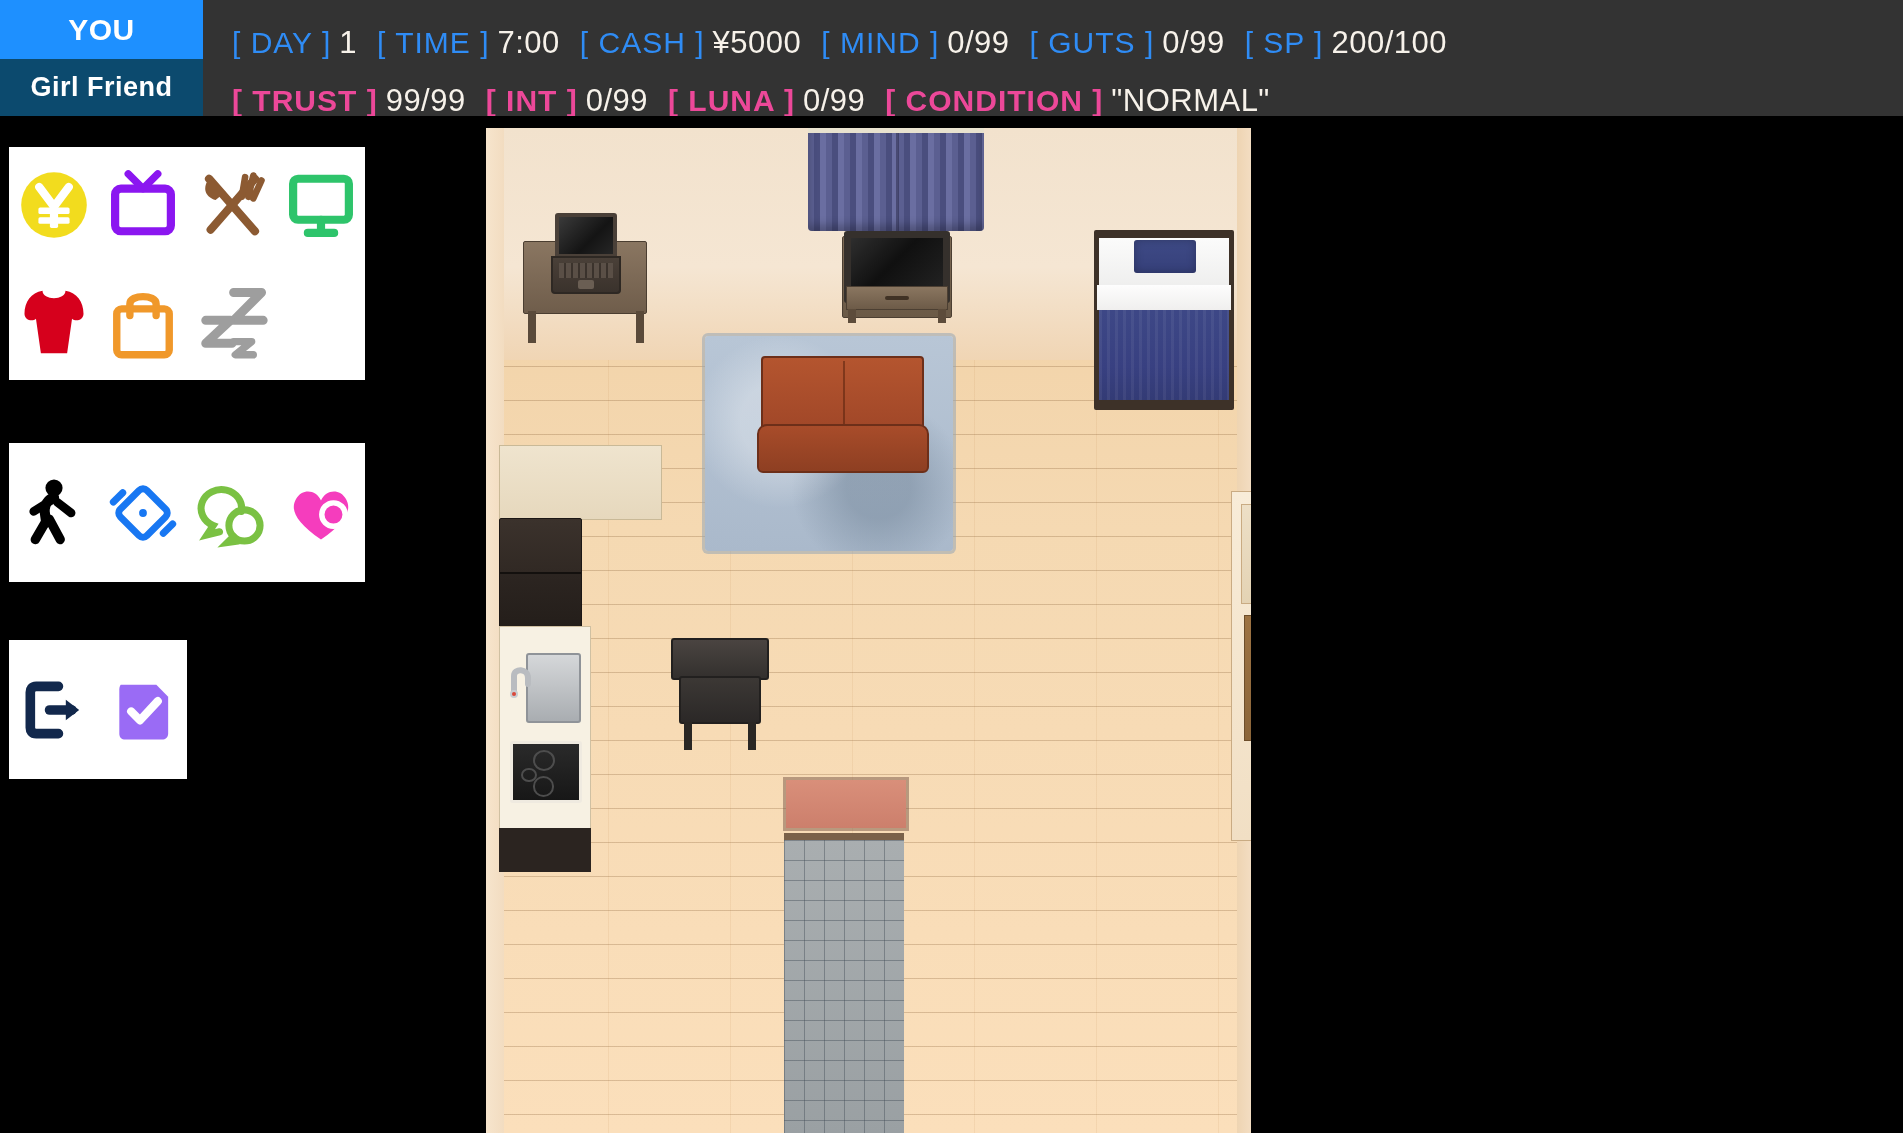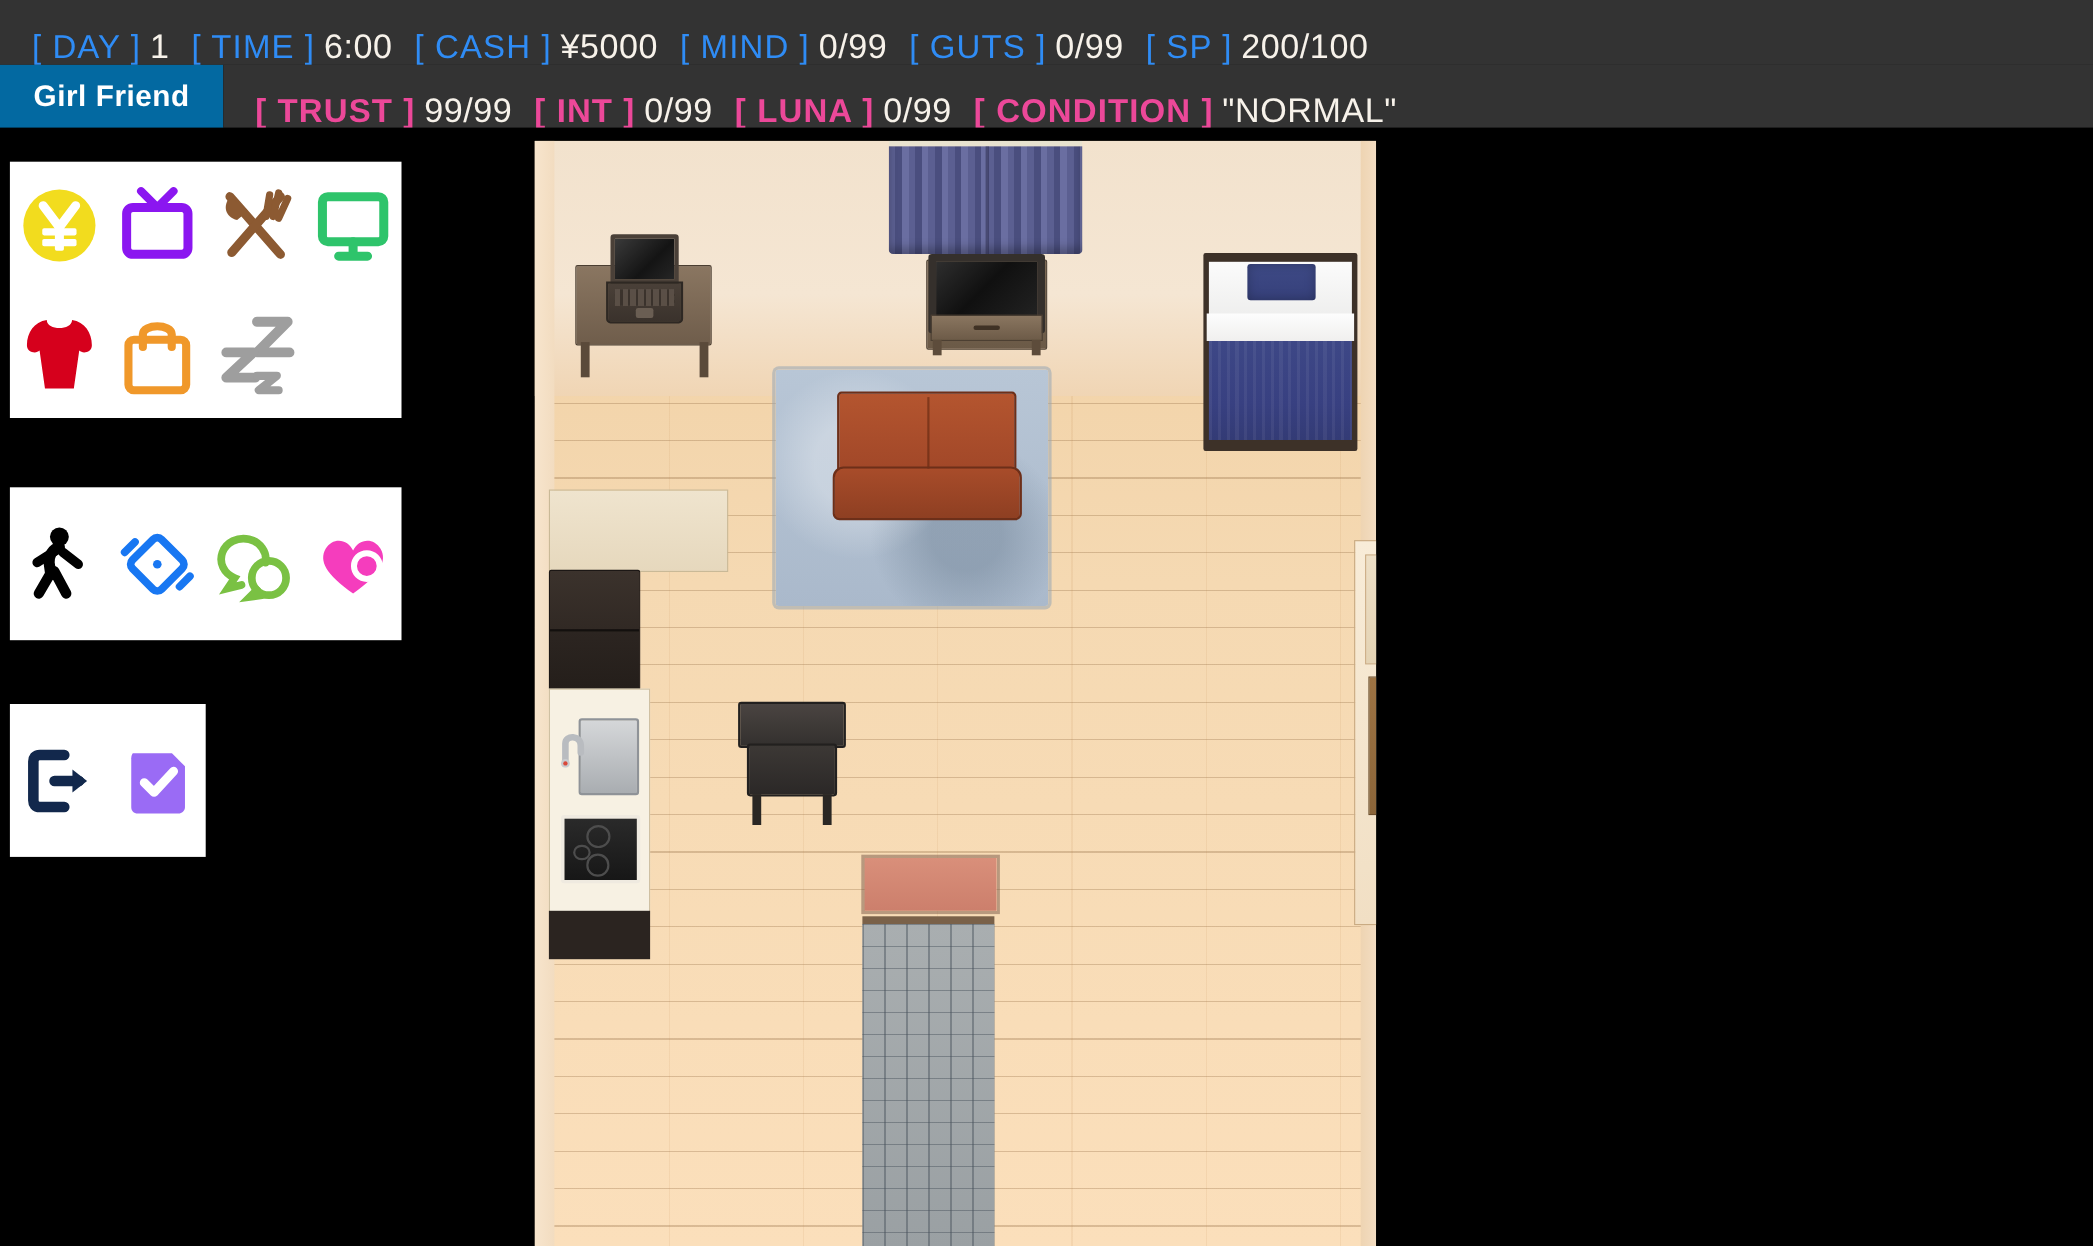--- a/index.html
+++ b/index.html
@@ -20,21 +20,21 @@
   .statusbar.row1 { top: 0; }
   .statusbar.row2 { top: 59px; height: 57px; }
 
   .actor-tag {
     width: 203px; flex: 0 0 203px;
     display: flex; align-items: center; justify-content: center;
     color: #ffffff; font-size: 30px; letter-spacing: .5px;
     font-family: "Liberation Sans", sans-serif;
   }
   .actor-tag.you { background: #1e90ff; font-weight: 600; }
-  .actor-tag.gf  { background: #0369a1; font-weight: 600; font-size: 27px; }
+  .actor-tag.gf  { background: #0c4a6e; font-weight: 600; font-size: 27px; }
 
   .stat-strip {
     flex: 1 1 auto; background: #333333;
     display: flex; align-items: center; gap: 0px;
     padding-left: 15px;
     white-space: nowrap; overflow: hidden;
   }
   .stat { display: inline-flex; align-items: baseline; }
   .stat .key {
     font-size: 30px; font-weight: 400; letter-spacing: 1px;
@@ -190,28 +190,29 @@
       linear-gradient(to bottom,#a9aeb0,#9aa0a3);
     border-top: 7px solid #7a6149;
   }
 </style>
 </head>
 <body>
 
 <div id="app">
 
   <div class="statusbar row1">
+    <div class="actor-tag you">YOU</div>
     <div class="stat-strip">
       <span class="stat">
         <span class="key">[ DAY ]</span>
         <span class="val">1</span>
       </span>
       <span class="stat">
         <span class="key">[ TIME ]</span>
-        <span class="val">6:00</span>
+        <span class="val">7:00</span>
       </span>
       <span class="stat">
         <span class="key">[ CASH ]</span>
         <span class="val">¥5000</span>
       </span>
       <span class="stat">
         <span class="key">[ MIND ]</span>
         <span class="val">0/99</span>
       </span>
       <span class="stat">

